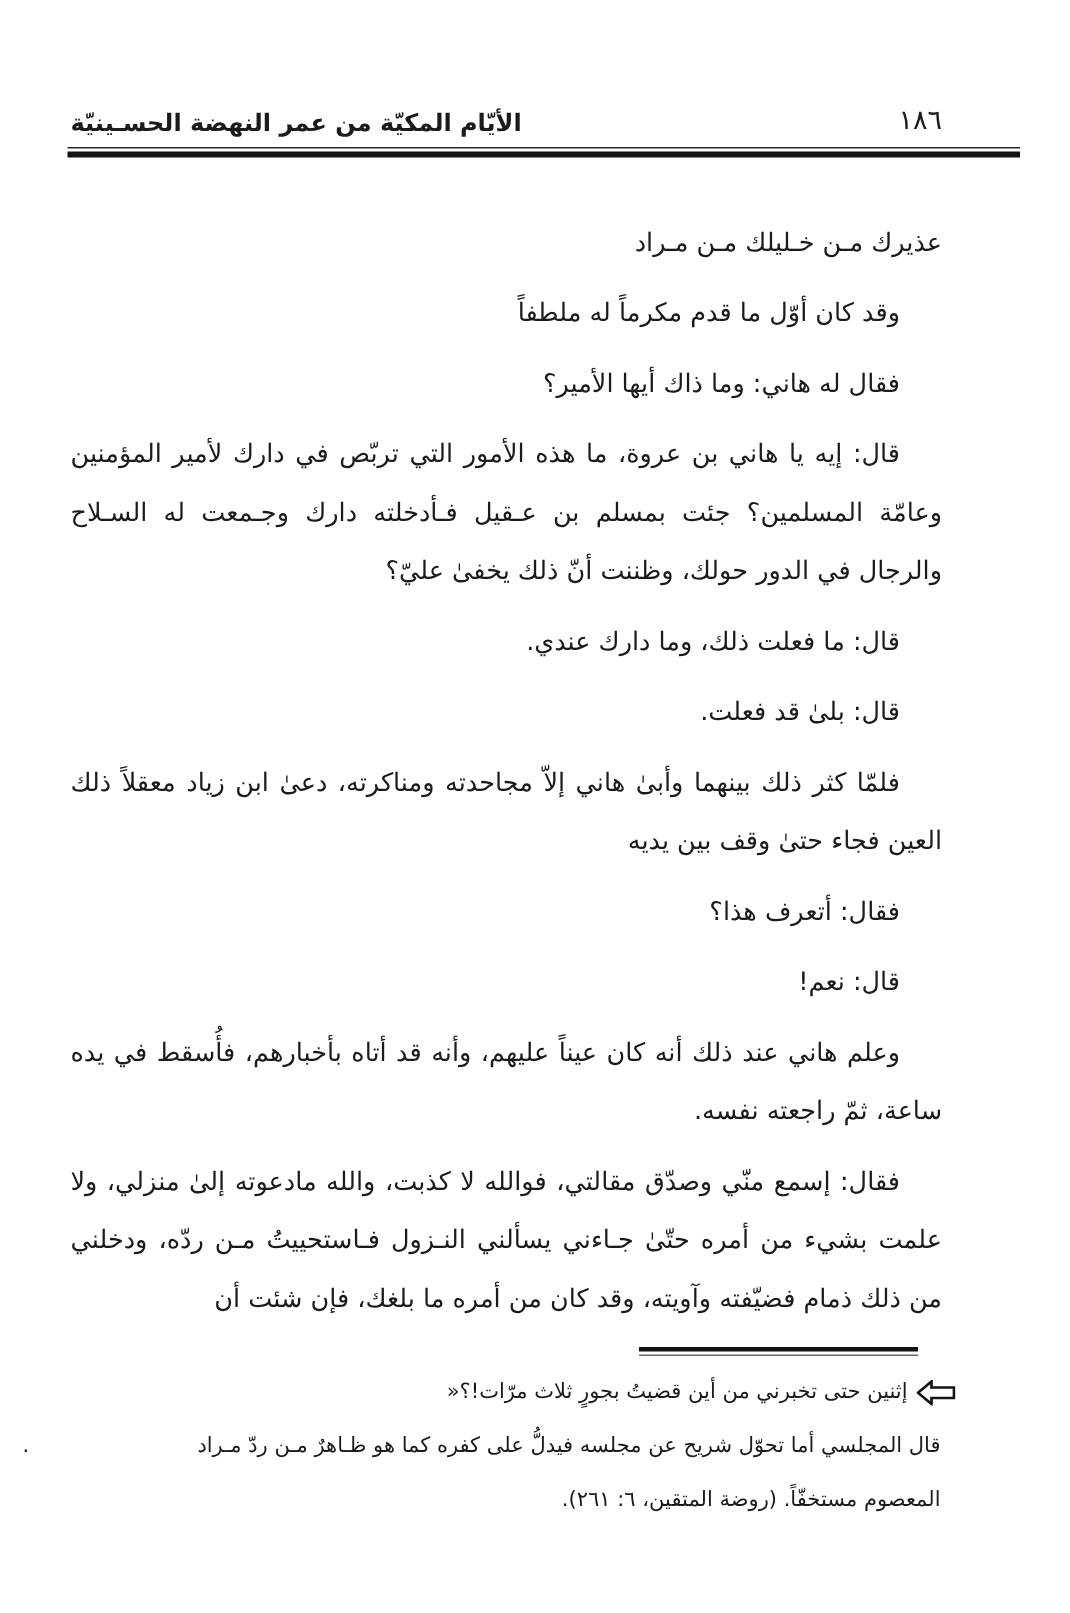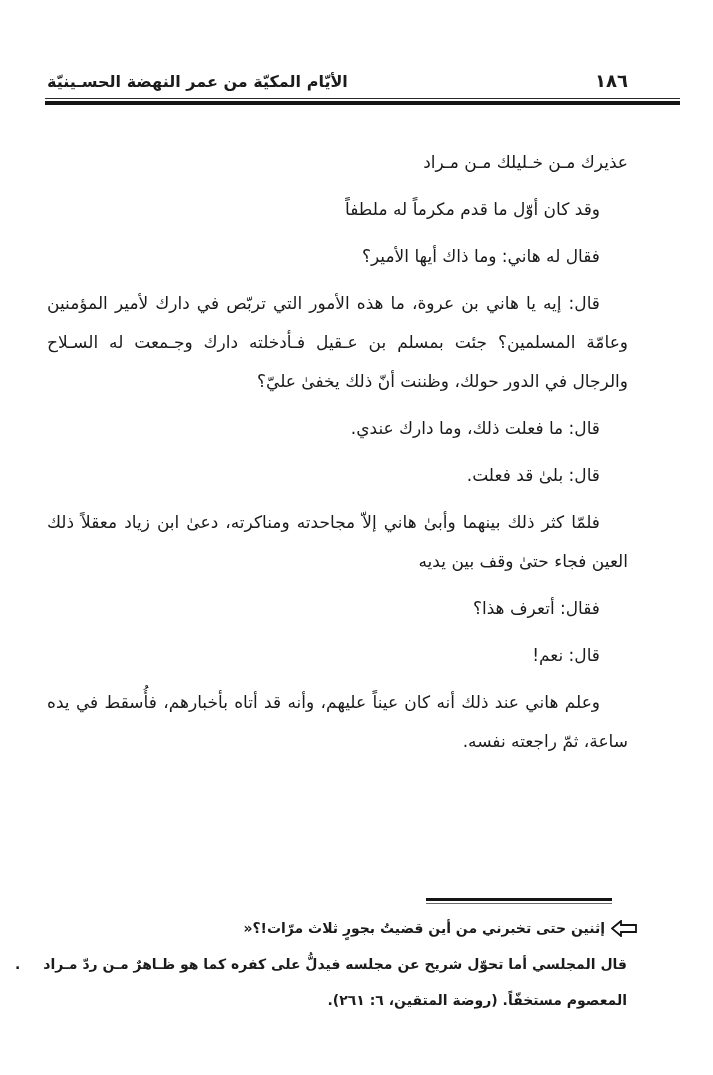--- a/index.html
+++ b/index.html
@@ -20,21 +20,21 @@
   }
   
   .header-row{
     display:flex;
     direction:rtl;
     justify-content:space-between;
     align-items:flex-end;
     padding:0 52px 7px 2px;
   }
   .page-number{
-    font-size:18px;font-weight:bold;letter-spacing:1px;
+    font-size:18px;font-weight:normal;letter-spacing:1px;
   }
   .book-title{
     font-size:16px;font-weight:bold;
   }
   .header-rule-thin{
     border-top:1.5px solid #2a2a2a;
     margin-bottom:2px;
   }
   .header-rule-thick{
     height:3.5px;background:#141414;
@@ -60,21 +60,21 @@
     direction:rtl;
   }
   
   .footnote{
     position:absolute;
     top:898px;
     right:76px;   
     left:45px;
     direction:rtl;
     font-size:14px;
-    font-weight:bold;
+    font-weight:normal;
     line-height:36px;
   }
   .fn-sep{
     width:186px;
     height:2px;
     margin:0 25px 6px 0;
     border-top:3px solid #141414;
     border-bottom:1px solid #6a6a6a;
   }
   .fn-line1{
@@ -117,20 +117,21 @@
 
     <p class="para">وقد كان أوّل ما قدم مكرماً له ملطفاً</p>
     <p class="para">فقال له هاني: وما ذاك أيها الأمير؟</p>
     <p class="para">قال: إيه يا هاني بن عروة، ما هذه الأمور التي تربّص في دارك لأمير المؤمنين وعامّة المسلمين؟ جئت بمسلم بن عـقيل فـأدخلته دارك وجـمعت له السـلاح والرجال في الدور حولك، وظننت أنّ ذلك يخفىٰ عليّ؟</p>
     <p class="para">قال: ما فعلت ذلك، وما دارك عندي.</p>
     <p class="para">قال: بلىٰ قد فعلت.</p>
     <p class="para">فلمّا كثر ذلك بينهما وأبىٰ هاني إلاّ مجاحدته ومناكرته، دعىٰ ابن زياد معقلاً ذلك العين فجاء حتىٰ وقف بين يديه</p>
     <p class="para">فقال: أتعرف هذا؟</p>
     <p class="para">قال: نعم!</p>
     <p class="para">وعلم هاني عند ذلك أنه كان عيناً عليهم، وأنه قد أتاه بأخبارهم، فأُسقط في يده ساعة، ثمّ راجعته نفسه.</p>
+    <p class="para">فقال: إسمع منّي وصدّق مقالتي، فوالله لا كذبت، والله مادعوته إلىٰ منزلي، ولا علمت بشيء من أمره حتّىٰ جـاءني يسألني النـزول فـاستحييتُ مـن ردّه، ودخلني من ذلك ذمام فضيّفته وآويته، وقد كان من أمره ما بلغك، فإن شئت أن</p>
   </div>
 
   <div class="footnote">
     <div class="fn-sep"></div>
 
     <div class="fn-line1">
       <span class="fn-arrow">
         <svg width="26" height="17" viewBox="0 0 26 17" aria-hidden="true">
           <polygon points="1,8.5 10,1 10,5 25,5 25,12 10,12 10,16" fill="#ffffff" stroke="#141414" stroke-width="1.8" stroke-linejoin="miter"></polygon>
         </svg>

